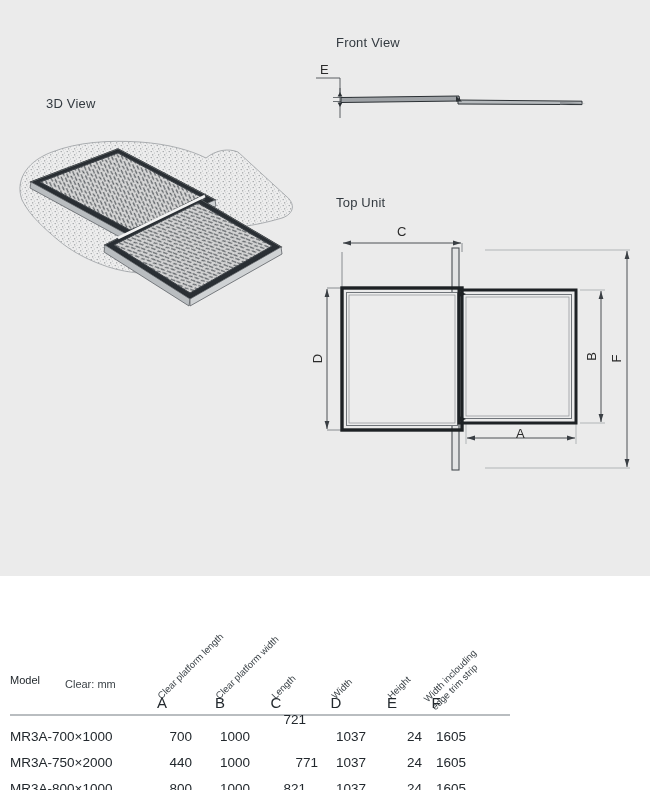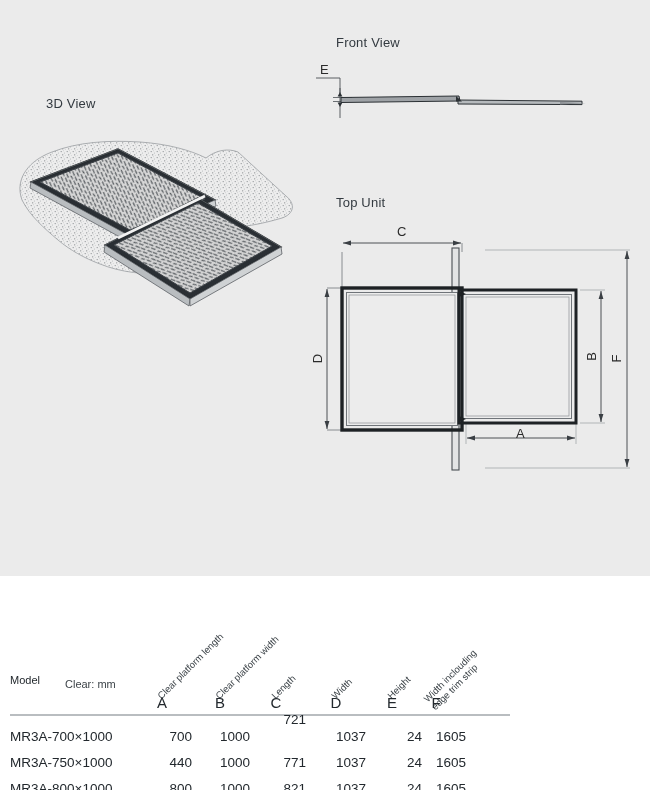--- a/index.html
+++ b/index.html
@@ -310,24 +310,24 @@
   <div id="head-rule"></div>
 
   <div class="cell-model" style="top:729px;">MR3A-700×1000</div>
   <div class="cell-val" style="left:162px; top:729px;">700</div>
   <div class="cell-val" style="left:220px; top:729px;">1000</div>
   <div class="cell-val" style="left:276px; top:712px;">721</div>
   <div class="cell-val" style="left:336px; top:729px;">1037</div>
   <div class="cell-val" style="left:392px; top:729px;">24</div>
   <div class="cell-val" style="left:436px; top:729px;">1605</div>
 
-  <div class="cell-model" style="top:755px;">MR3A-750×1000</div>
+  <div class="cell-model" style="top:755px;">MR3A-750×2000</div>
   <div class="cell-val" style="left:162px; top:755px;">440</div>
   <div class="cell-val" style="left:220px; top:755px;">1000</div>
-  <div class="cell-val" style="left:276px; top:755px;">771</div>
+  <div class="cell-val" style="left:288px; top:755px;">771</div>
   <div class="cell-val" style="left:336px; top:755px;">1037</div>
   <div class="cell-val" style="left:392px; top:755px;">24</div>
   <div class="cell-val" style="left:436px; top:755px;">1605</div>
 
   <div class="cell-model" style="top:781px;">MR3A-800×1000</div>
   <div class="cell-val" style="left:162px; top:781px;">800</div>
   <div class="cell-val" style="left:220px; top:781px;">1000</div>
   <div class="cell-val" style="left:276px; top:781px;">821</div>
   <div class="cell-val" style="left:336px; top:781px;">1037</div>
   <div class="cell-val" style="left:392px; top:781px;">24</div>

